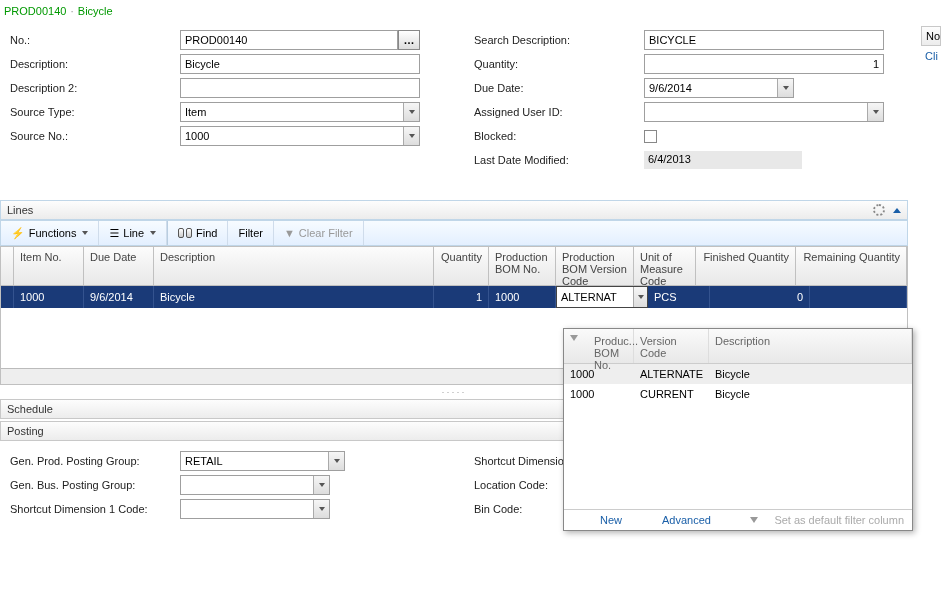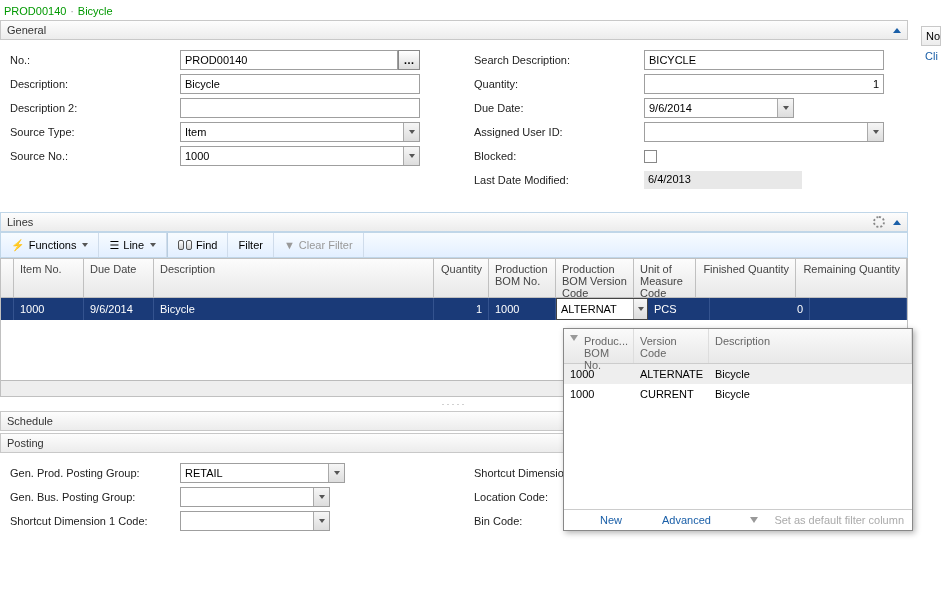--- a/index.html
+++ b/index.html
@@ -20,21 +20,21 @@
 .field-select { width: 240px; height: 20px; border: 1px solid #9f9f9f; background: #fff; display: flex; align-items: center; }
 .field-select .sel-text { flex: 1; padding: 0 4px; }
 .dd-btn { width: 16px; height: 18px; border-left: 1px solid #aaa; background: linear-gradient(#f6f6f6,#ddd); display: flex; align-items:center; justify-content:center; }
 .dd-btn .arrow { width:0; height:0; border-left:3px solid transparent; border-right:3px solid transparent; border-top:4px solid #555; }
 .right-align { text-align: right; }
 .readonly { background: #e8e8e8; border:none; height:18px; display:inline-block; width:158px; padding:2px 4px; }
 .checkbox { width: 13px; height: 13px; border: 1px solid #888; background: #fff; }
 .ellipsis-btn { width: 22px; height: 20px; border: 1px solid #888; background: linear-gradient(#fff,#ddd); display:flex; align-items:center; justify-content:center; font-weight:bold; }
 
 
-.lines-wrap { margin-top: 12px; }
+.lines-wrap { margin-top: 20px; }
 .lines-header { background: linear-gradient(#fdfdfd, #ececec); border: 1px solid #c0d6e8; height: 20px; display:flex; align-items:center; padding:0 6px; color:#333; font-size:12px; }
 .lines-header .spacer { flex:1; }
 .toolbar { background: linear-gradient(#f7fbff,#e3efff); border: 1px solid #c0d6e8; height: 26px; display:flex; align-items:center; }
 .tb-btn { padding: 4px 10px; display:flex; align-items:center; gap:4px; border-right: 1px solid #cfdceb; height:100%; cursor:pointer; }
 .tb-btn.ghost { color:#999; }
 .tb-sep { width:1px; background:#b8cde0; height:100%; }
 .tri { width:0;height:0;border-left:3px solid transparent;border-right:3px solid transparent;border-top:4px solid #555;margin-left:2px;}
 .bolt { color:#e6b000; font-weight:bold;}
 
 .grid { border:1px solid #c0c0c0; }
@@ -79,25 +79,20 @@
   <span>Bicycle</span>
 </div>
 
 <div class="right-pane">
   <div class="rp-head">No</div>
   <div class="rp-link">Cli</div>
 </div>
 
 <div style="width:908px;">
 
-<div class="section-header">
-  <span>General</span>
-  <span class="spacer"></span>
-  <span class="chev"></span>
-</div>
 <div class="general-body">
   <div class="col">
     <div class="field-row">
       <span class="field-label">No.:</span>
       <input class="field-input" style="width: 218px;" value="PROD00140">
       <div class="ellipsis-btn">…</div>
     </div>
     <div class="field-row">
       <span class="field-label">Description:</span>
       <input class="field-input" value="Bicycle" style="">
@@ -281,21 +276,21 @@
     <div class="field-row">
           <span class="field-label">Bin Code:</span>
         </div>
   </div>
 </div>
 
 </div>
 
 <div class="lookup">
   <div class="lookup-head">
-    <div class="lh" style="width:70px;display:flex;gap:2px;">
+    <div class="lh" style="width:70px;display:flex;gap:12px;">
         <span class="filter-icon"></span>
         <span>Produc... BOM No.</span>
       </div>
     <div class="lh" style="width:75px">Version Code</div>
     <div class="lh" style="flex:1">Description</div>
   </div>
   <div class="lookup-body" style="height:145px">
     <div class="lr sel">
       <div class="lc" style="width:70px">1000</div>
       <div class="lc" style="width:75px">ALTERNATE</div>

